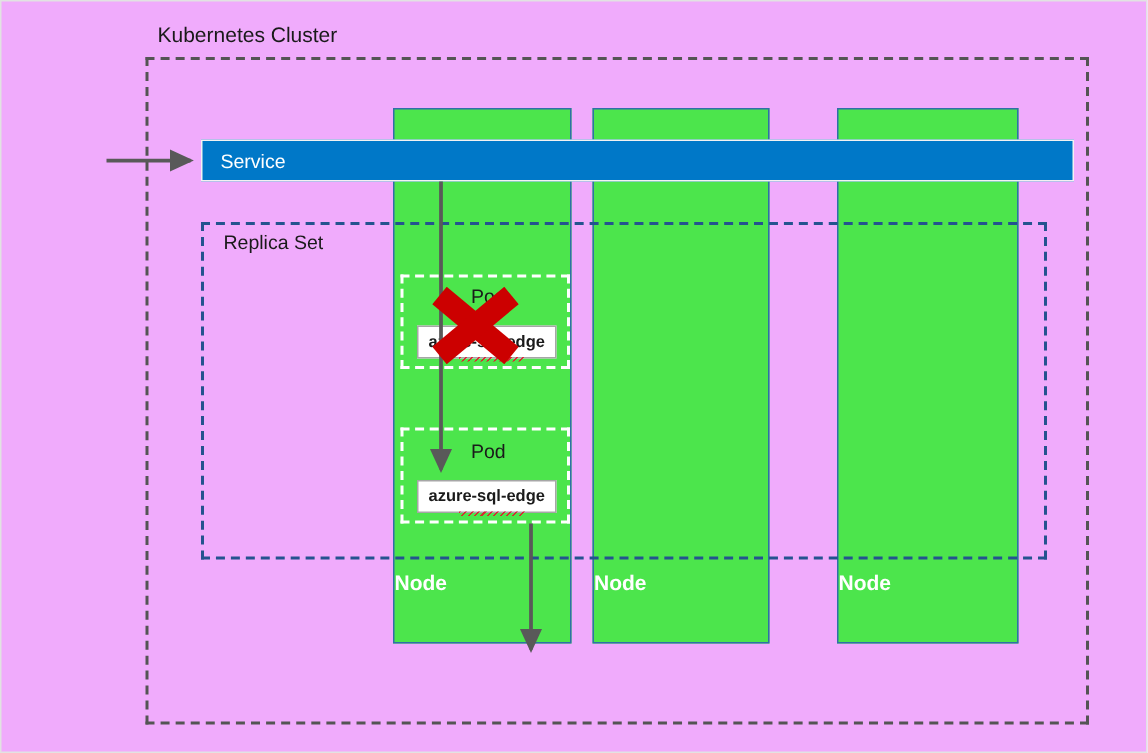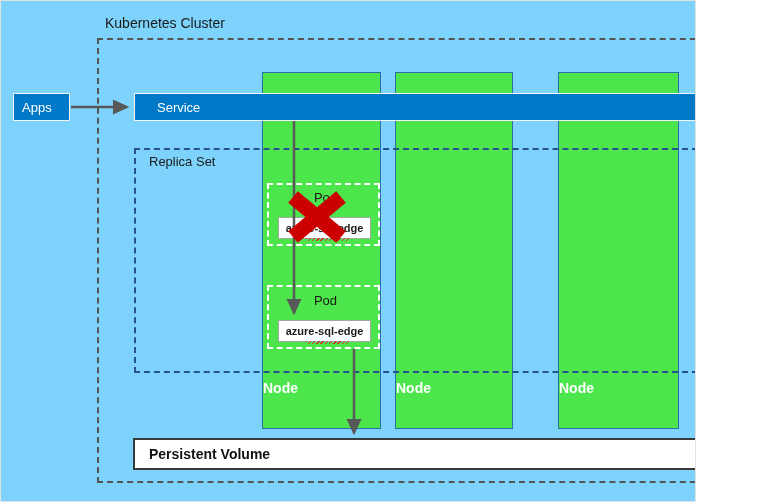--- a/index.html
+++ b/index.html
@@ -5,23 +5,23 @@
   html, body {
     margin: 0;
     padding: 0;
     background: #ffffff;
   }
   body {
     font-family: "Liberation Sans", sans-serif;
   }
   #canvas {
     position: relative;
-    width: 696px;
+    width: 765px;
     height: 502px;
-    background: #7dd3fc;
+    background: #f0abfc;
     border: 1px solid #e2e2e2;
     box-sizing: border-box;
     overflow: hidden;
   }
   .abs { position: absolute; }
 
   
   #cluster-boundary {
     left: 96px;
     top: 37px;
@@ -62,21 +62,21 @@
     height: 28px;
     background: #0078c8;
     border: 1px solid #f2f2f2;
     box-sizing: border-box;
     display: flex;
     align-items: center;
   }
   #service-label {
     color: #ffffff;
     font-size: 13px;
-    padding-left: 22px;
+    padding-left: 12px;
   }
 
   
   #apps-box {
     left: 12px;
     top: 92px;
     width: 57px;
     height: 28px;
     background: #0078c8;
     border: 1px solid #f2f2f2;
@@ -220,27 +220,21 @@
     <div class="container-box abs" style="left:9px; top:33px; width:93px; height:22px;">
       <span class="container-label">azure-sql-edge</span>
       <span class="squiggle"></span>
     </div>
   </div>
 
   <div class="abs" id="service-bar">
     <span id="service-label">Service</span>
   </div>
 
-  <div class="abs" id="apps-box">
-    <span id="apps-label">Apps</span>
-  </div>
-
-  <div class="abs" id="persistent-volume-box">
-    <span id="persistent-volume-label">Persistent Volume</span>
-  </div>
+
 
   <svg class="abs" id="arrow-layer" viewBox="0 0 765 502">
     <defs>
       <marker id="ah" markerWidth="7" markerHeight="7" refX="5.6" refY="3" orient="auto">
         <path d="M0,0 L6.5,3 L0,6 z" fill="#595959"></path>
       </marker>
     </defs>
 
     <line x1="70" y1="106" x2="126" y2="106" stroke="#595959" stroke-width="2.5" marker-end="url(#ah)"></line>
 

